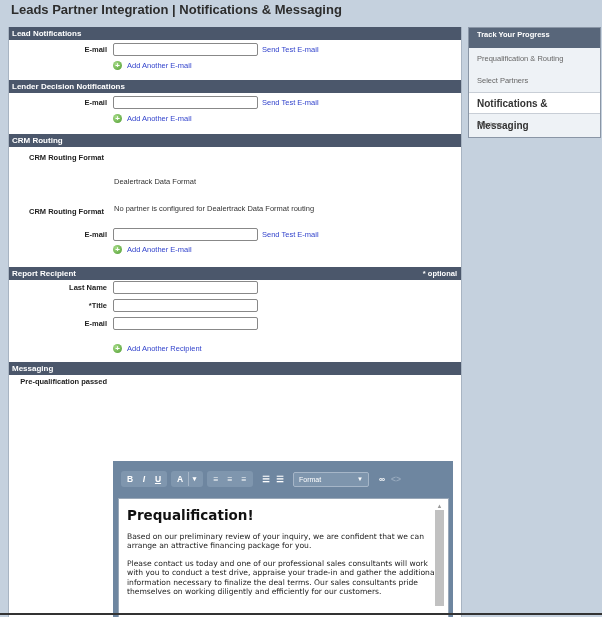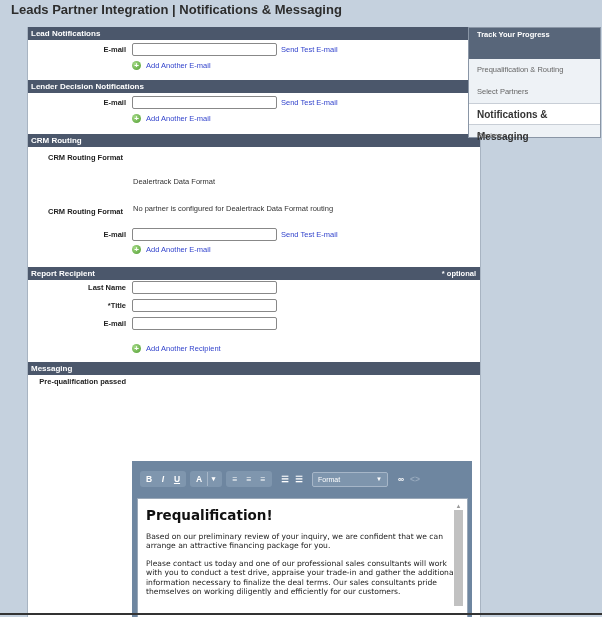--- a/index.html
+++ b/index.html
@@ -1,31 +1,31 @@
 <!DOCTYPE html>
 <html><head>
 <meta charset="utf-8">
 <style>
   * { box-sizing: border-box; margin: 0; padding: 0; }
   html, body { width: 602px; height: 617px; overflow: hidden; }
   body { background: #c5d1de; font-family: "Liberation Sans", sans-serif; font-size: 8px; color: #222; position: relative; }
   .page-title { position: absolute; left: 11px; top: 2px; font-size: 13px; font-weight: bold; color: #2d2d2d; }
-  .main { position: absolute; left: 27px; top: 27px; width: 454px; height: 590px; background: #fff; border-left: 1px solid #a8b4c2; border-right: 1px solid #a8b4c2; overflow: hidden; }
+  .main { position: absolute; left: 8px; top: 27px; width: 454px; height: 590px; background: #fff; border-left: 1px solid #a8b4c2; border-right: 1px solid #a8b4c2; overflow: hidden; }
   .sec-head { background: #4b576b; color: #fff; font-weight: bold; font-size: 8px; height: 13px; line-height: 13px; padding-left: 3px; position: relative; }
   .sec-head .opt { position: absolute; right: 4px; top: 0; font-size: 7.5px; }
   .row { position: relative; height: 20px; }
   .lbl { position: absolute; right: 354px; font-weight: bold; font-size: 7.5px; color: #222; white-space: nowrap; }
   .lbl-left { position: absolute; left: 20px; font-weight: bold; font-size: 7.5px; color: #222; white-space: nowrap; }
   .val { position: absolute; left: 105px; font-size: 7.5px; color: #333; white-space: nowrap; margin-top: 24px; }
   .inp { position: absolute; left: 104px; width: 145px; height: 13px; border: 1px solid #888; border-radius: 2px; background: #fff; }
   .link { position: absolute; color: #3344cc; font-size: 7.5px; white-space: nowrap; cursor: pointer; }
   .add { position: absolute; left: 104px; display: flex; align-items: center; gap: 5px; color: #3344cc; font-size: 7.5px; cursor: pointer; white-space: nowrap; }
   .plus { width: 9px; height: 9px; border-radius: 50%; background: radial-gradient(circle at 35% 35%, #a8dc8a, #4c9a2c); color: #fff; font-size: 8px; line-height: 9px; text-align: center; font-weight: bold; }
   .sidebar { position: absolute; left: 468px; top: 27px; width: 133px; height: 111px; border: 1px solid #8a96a6; background: #eef2f6; }
-  .sb-head { background: #58667a; color: #fff; font-weight: bold; font-size: 7.5px; height: 31px; line-height: 13px; padding-left: 8px; }
+  .sb-head { background: #58667a; color: #fff; font-weight: bold; font-size: 7.5px; height: 20px; line-height: 13px; padding-left: 8px; }
   .sb-item { height: 22px; line-height: 22px; padding-left: 8px; font-size: 7.5px; color: #666; cursor: pointer; }
   .sb-item.active { background: #fff; color: #333; font-weight: bold; font-size: 10px; border-top: 1px solid #c8ced6; border-bottom: 1px solid #c8ced6; }
   .editor { position: absolute; left: 104px; top: 434px; width: 340px; height: 160px; background: #6e86a0; }
   .toolbar { position: absolute; left: 8px; top: 8px; height: 20px; display: flex; gap: 4px; align-items: center; }
   .tb-grp { background: #7f96ae; border-radius: 3px; height: 16px; display: flex; align-items: center; padding: 0 3px; gap: 2px; }
   .tb-btn { width: 12px; height: 14px; line-height: 14px; text-align: center; color: #fff; font-weight: bold; font-size: 8.5px; cursor: pointer; }
   .tb-sel { width: 76px; height: 15px; border: 1px solid #a6b6c8; border-radius: 2px; background: #7e95ad; color: #fff; font-size: 7px; line-height: 13px; padding-left: 5px; position: relative; cursor: pointer; }
   .tb-sel .caret { position: absolute; right: 5px; top: 0; font-size: 6px; }
   .content { position: absolute; left: 5px; top: 37px; width: 331px; height: 123px; background: #fff; border: 1px solid #9aa8b8; overflow: hidden; }
   .content h1 { font-family: "DejaVu Sans", sans-serif; font-size: 13.5px; font-weight: bold; color: #111; position: absolute; left: 8px; top: 8px; }

